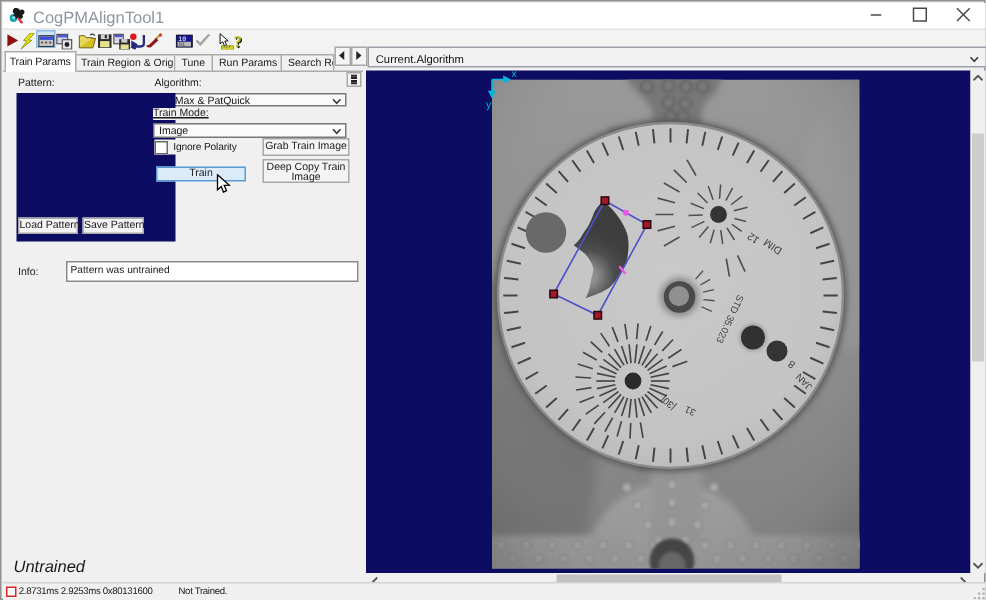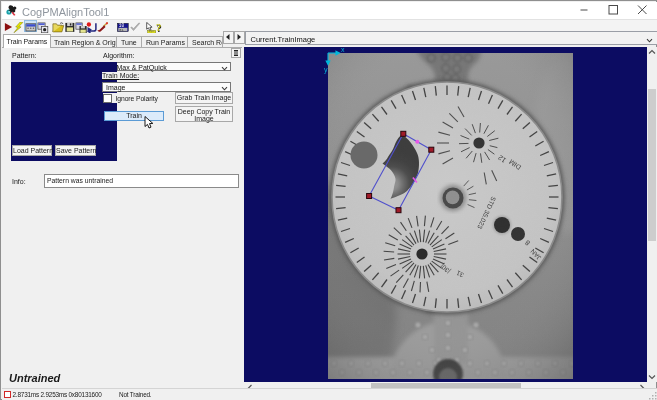--- a/index.html
+++ b/index.html
@@ -141,24 +141,24 @@
 </svg>
 <div class="lbl" style="left:11px;top:177px;">Info:</div>
 <div style="position:absolute;left:42.5px;top:172.5px;width:195px;height:14.5px;background:#fff;border:1px solid #8a8a8a;"></div>
 <div class="lbl" style="left:46px;top:176px;font-size:6.8px;">Pattern was untrained</div>
 
 <div class="btn" style="left:229.5px;top:47px;width:10px;height:10px;"><svg width="8" height="8" viewBox="0 0 8 8">
         <path d="M2,1.5 h4 M2,3 h4" stroke="#222" stroke-width="1.2"></path>
         <path d="M2,5 h4 M2,6.5 h4" stroke="#222" stroke-width="1.2"></path>
       </svg></div>
 
-<div style="position:absolute;left:8px;top:371px;font-size:11px;font-weight:bold;font-style:italic;color:#1a1a1a;">Untrained</div>
+<div style="position:absolute;left:8px;top:371px;font-size:11px;font-weight:normal;font-style:italic;color:#1a1a1a;">Untrained</div>
 
 <div class="combo" style="left:243.5px;top:30px;width:413px;height:14px;background:#f2f2f2;border:1px solid #9a9ea6;">
-      <span class="tx" style="top:3px;left:5px;font-size:7.5px;">Current.TrainImage</span>
+      <span class="tx" style="top:3px;left:5px;font-size:7.5px;">Current.Algorithm</span>
       <span class="cv" style="top:5px;right:4px;"><svg width="7" height="5" viewBox="0 0 7 5">
           <polyline points="1,1.2 3.5,3.8 6,1.2" fill="none" stroke="#3a3a3a" stroke-width="1.1"></polyline>
         </svg></span>
     </div>
 <div style="position:absolute;left:243px;top:45.5px;width:403px;height:335.5px;background:#0c0c62;"></div>
 <svg id="photo" width="245" height="326" viewBox="0 0 245 326" style="position:absolute;left:327px;top:52px;overflow:hidden">
 <defs>
 <linearGradient id="bgv" x1="0" y1="0" x2="0" y2="1">
  <stop offset="0" stop-color="#999999"></stop>
  <stop offset="0.55" stop-color="#8c8c8c"></stop>

